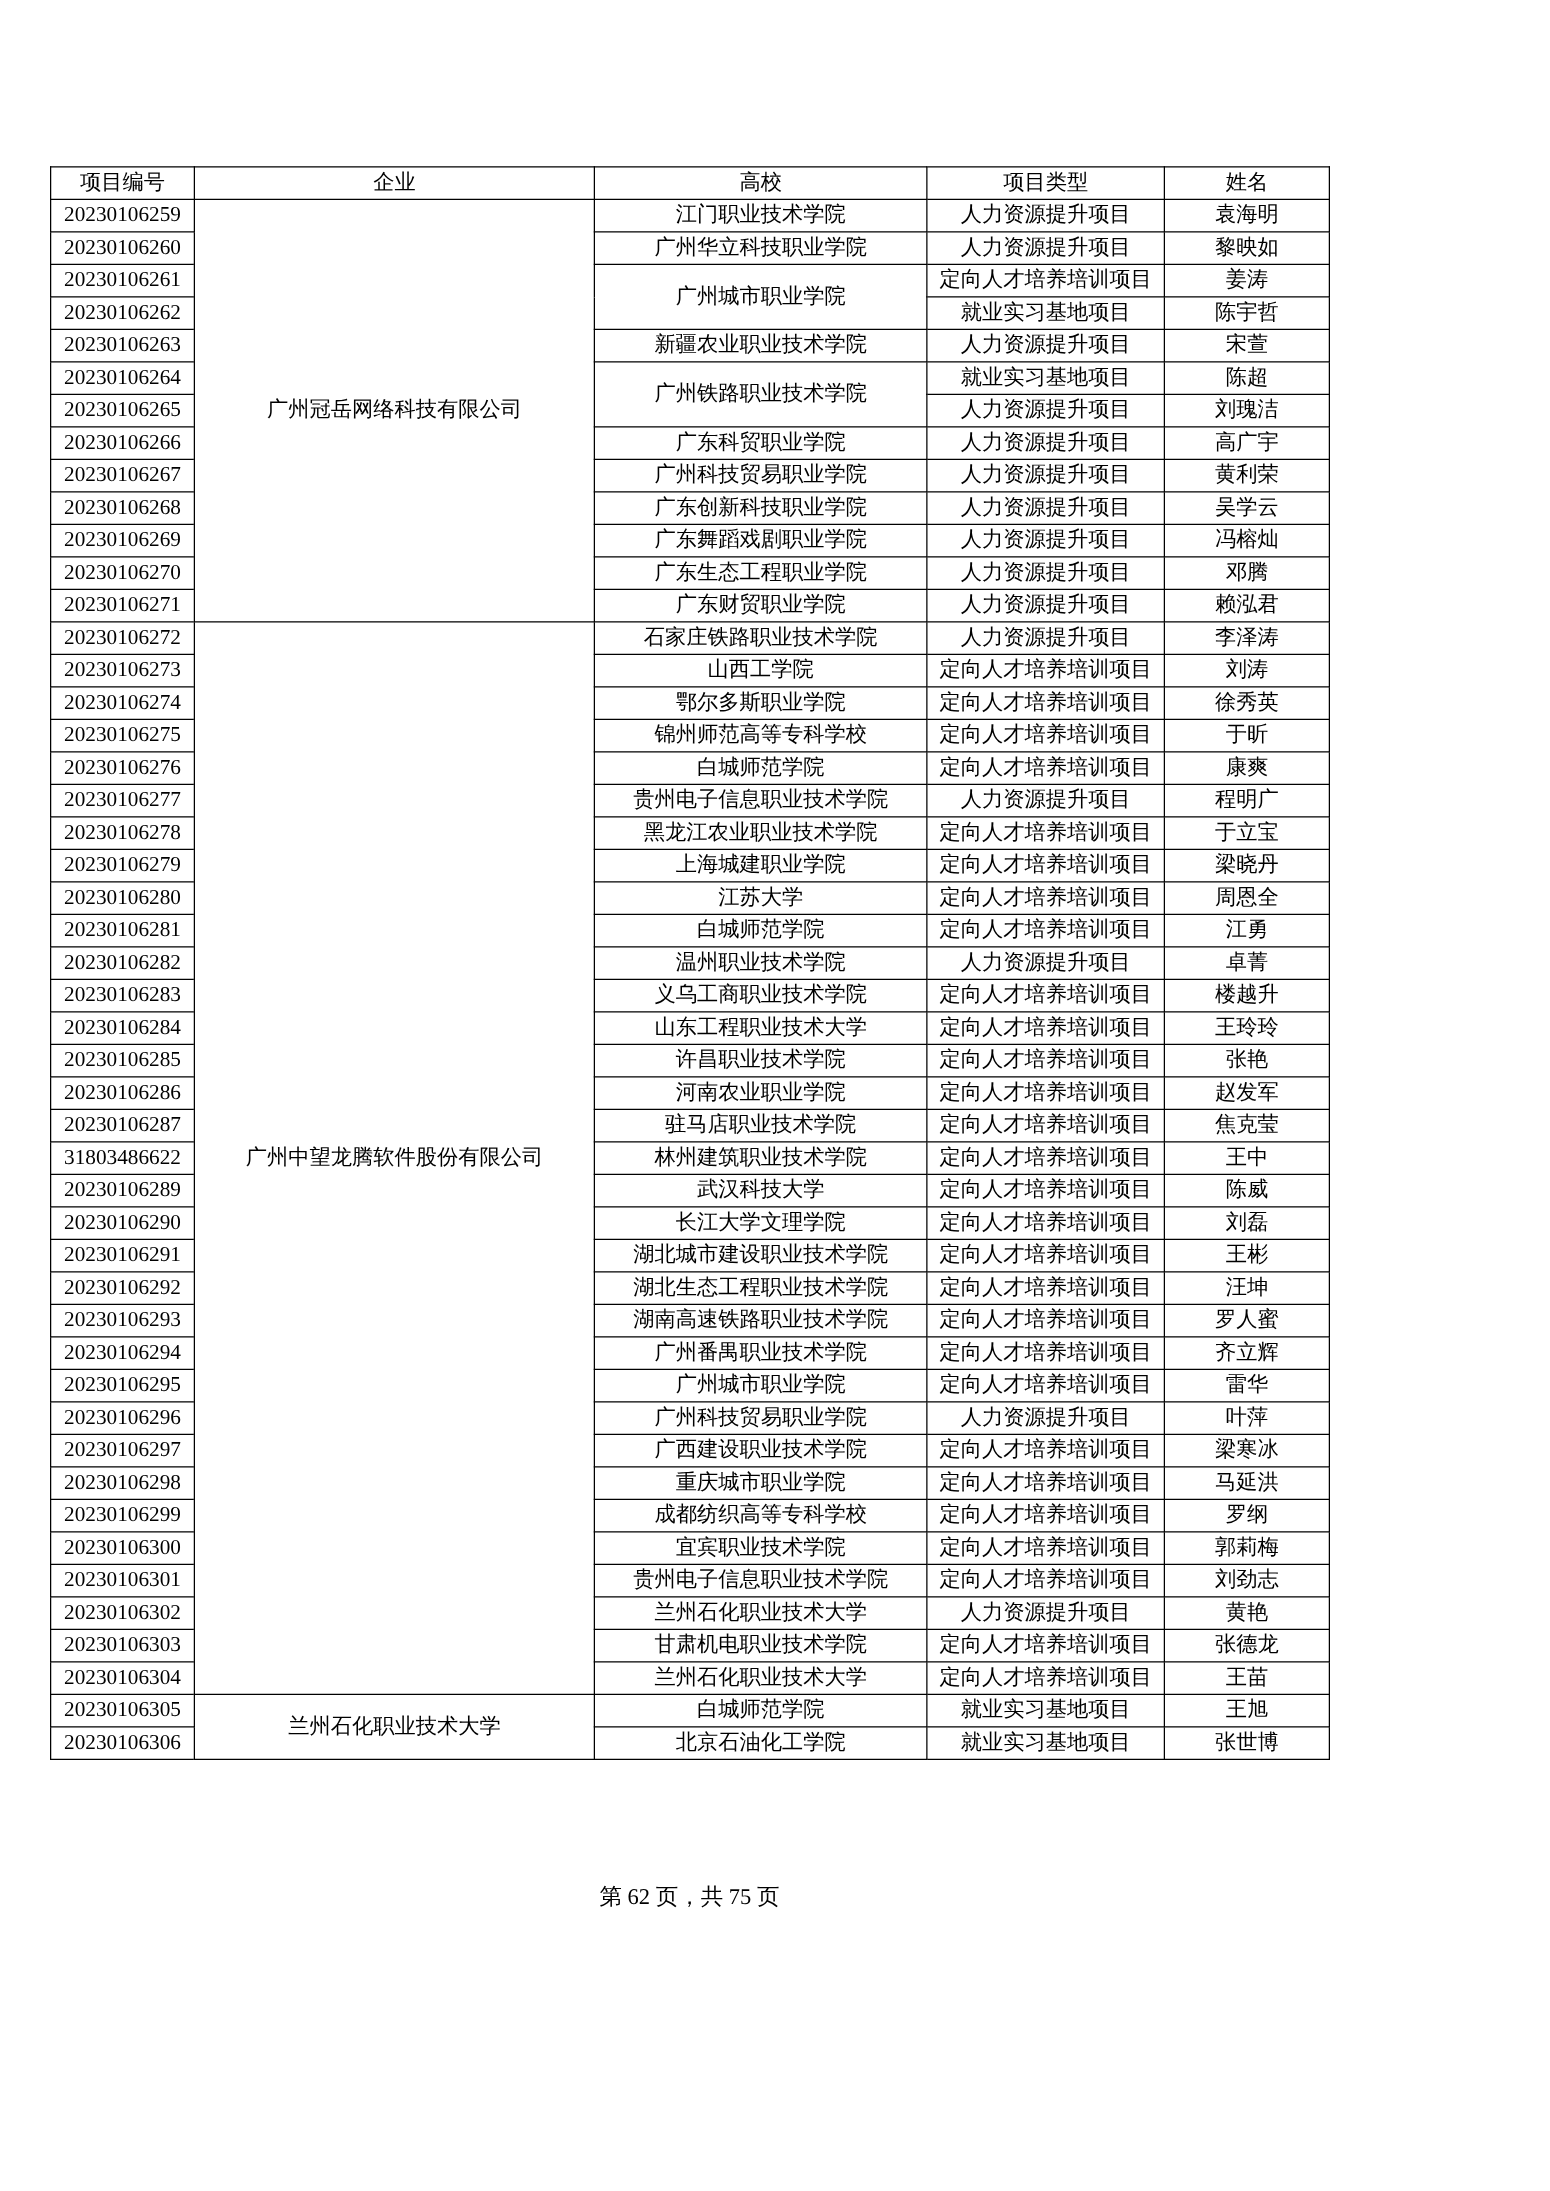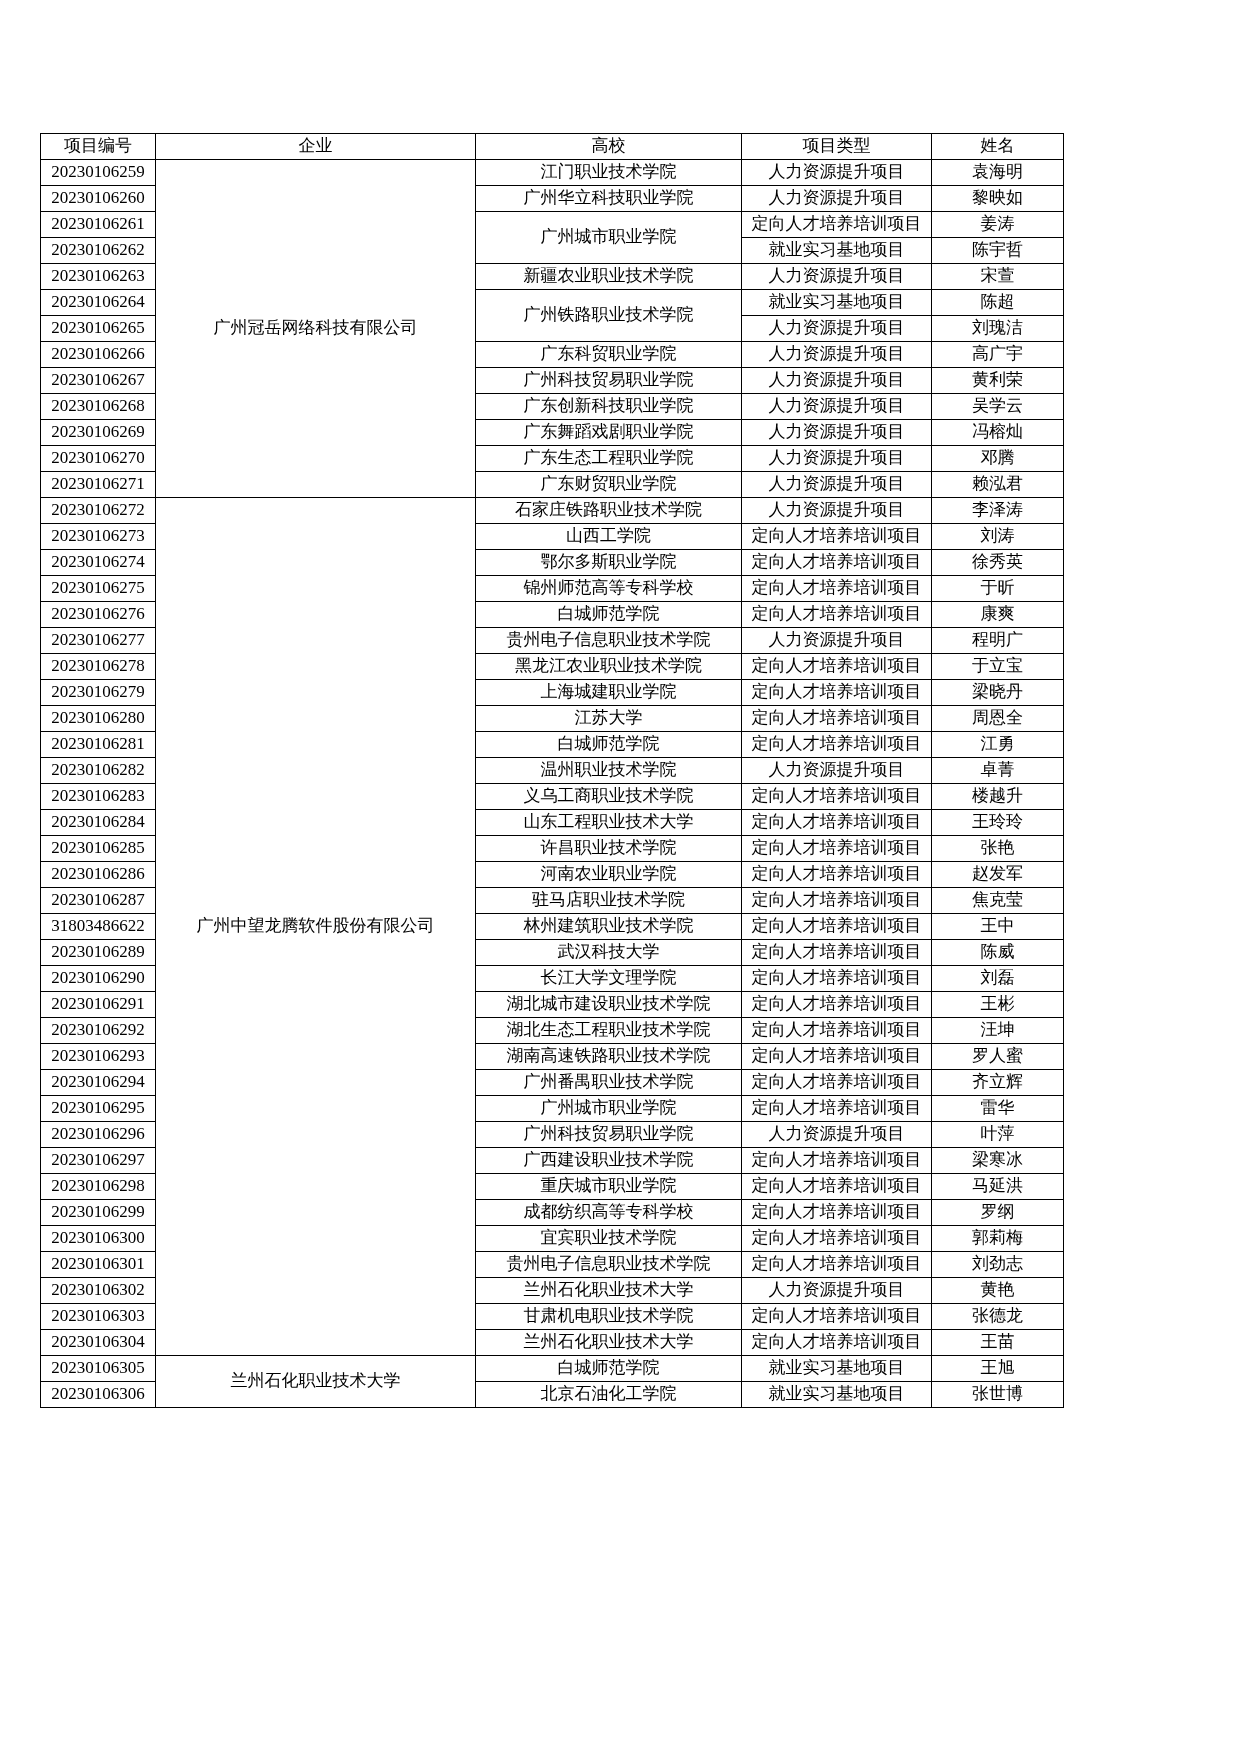--- a/index.html
+++ b/index.html
@@ -368,14 +368,15 @@
           <tr>
             <td>20230106306</td>
             <td>北京石油化工学院</td>
             <td>就业实习基地项目</td>
             <td>张世博</td>
           </tr>
         </tbody>
     </table>
   </div>
 
+  <div class="footer">第 62 页，共 75 页</div>
 
 </div>
 
 </body></html>

